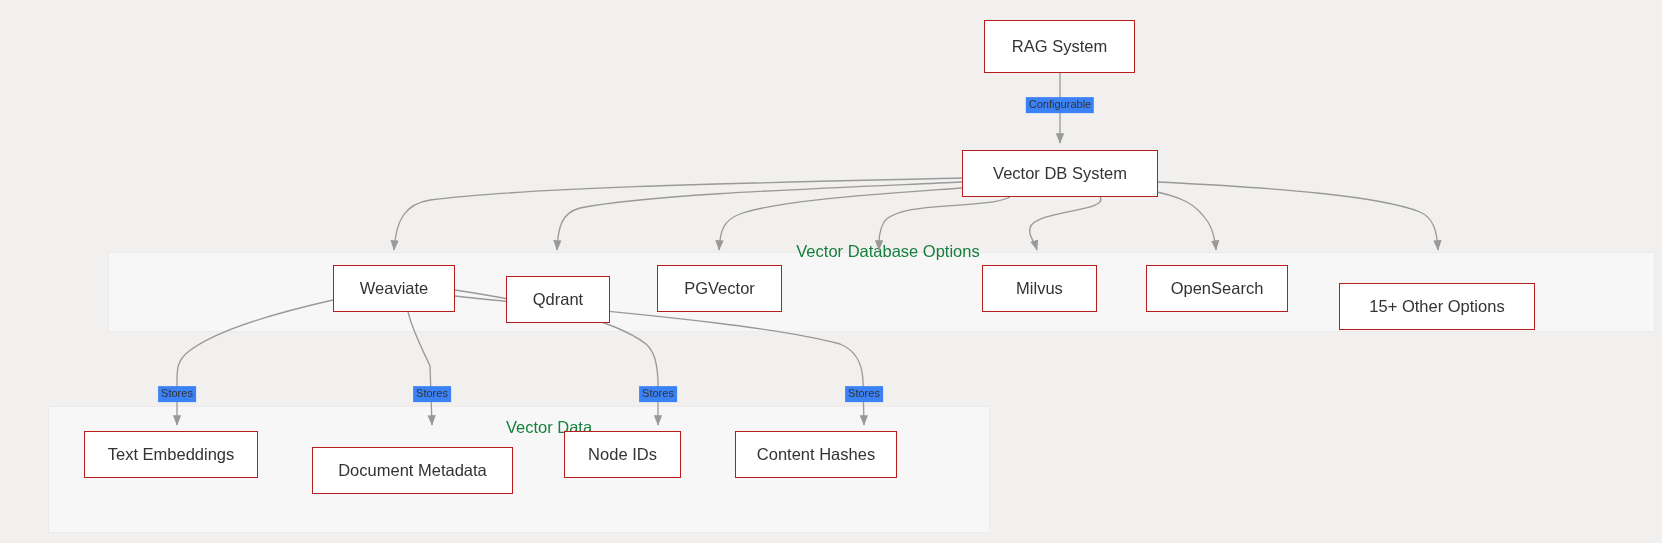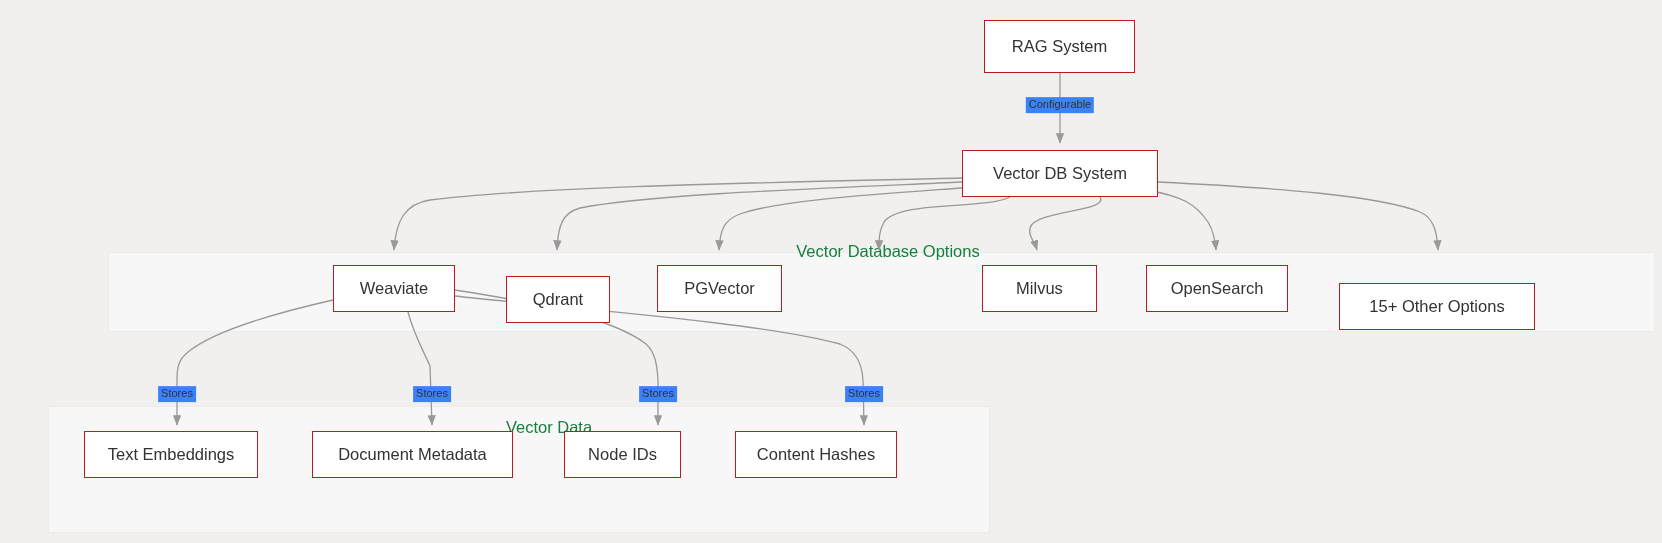--- a/index.html
+++ b/index.html
@@ -127,21 +127,21 @@
     </div>
   <div class="node" id="n-opensearch" style="left: 1146px; top: 265px; width: 142px; height: 47px;">
       <span>OpenSearch</span>
     </div>
   <div class="node" id="n-other_options" style="left: 1339px; top: 283px; width: 196px; height: 47px;">
       <span>15+ Other Options</span>
     </div>
   <div class="node" id="n-text_embeddings" style="left: 84px; top: 431px; width: 174px; height: 47px;">
       <span>Text Embeddings</span>
     </div>
-  <div class="node" id="n-document_metadata" style="left: 312px; top: 431px; width: 201px; height: 47px;">
+  <div class="node" id="n-document_metadata" style="left: 312px; top: 447px; width: 201px; height: 47px;">
       <span>Document Metadata</span>
     </div>
   <div class="node" id="n-node_ids" style="left: 564px; top: 431px; width: 117px; height: 47px;">
       <span>Node IDs</span>
     </div>
   <div class="node" id="n-content_hashes" style="left: 735px; top: 431px; width: 162px; height: 47px;">
       <span>Content Hashes</span>
     </div>
 
   <div class="edge-label" id="el-0" style="left: 1060px; top: 105px;">Configurable</div>

